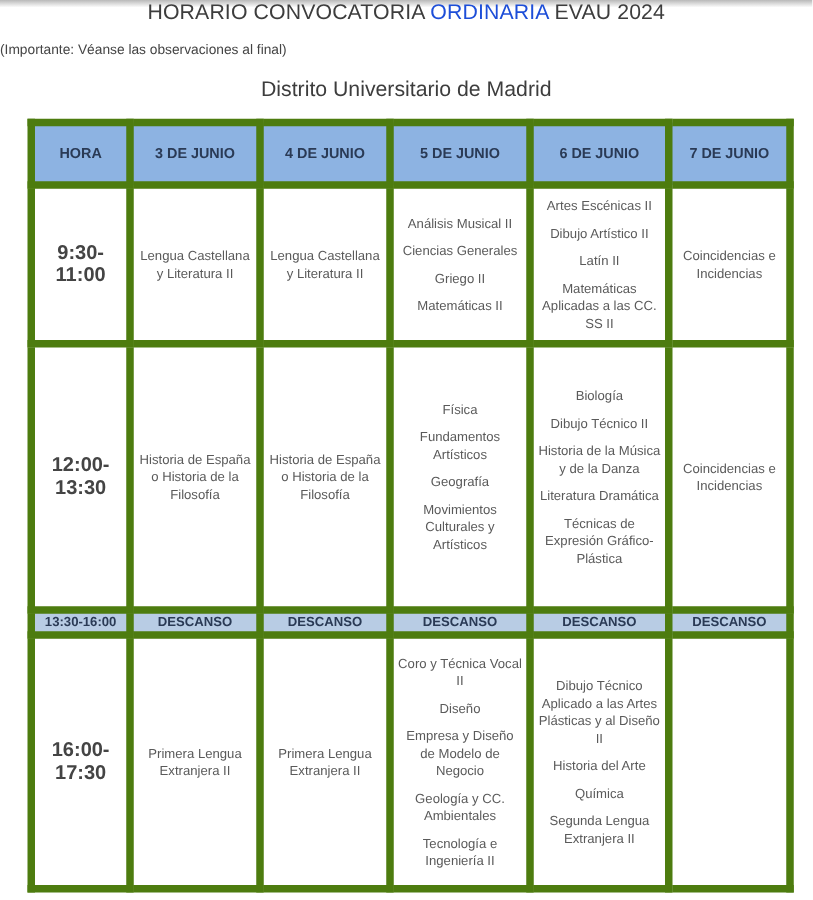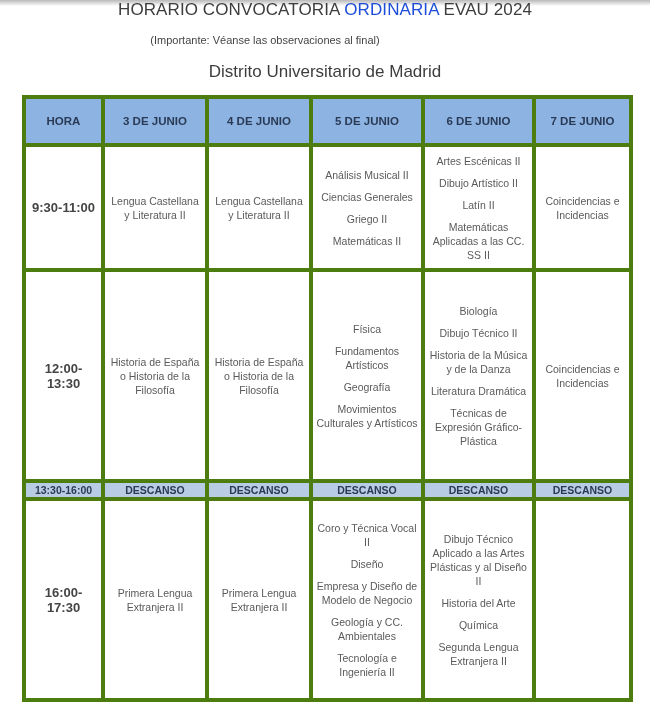--- a/index.html
+++ b/index.html
@@ -10,38 +10,38 @@
   .topshade {
     position: absolute; left: 0; top: 0; width: 650px; height: 6px;
     background: linear-gradient(#b9b9b9, #ffffff);
   }
   .title {
     position: absolute; top: 0; left: 0; width: 650px; text-align: center;
     font-size: 17px; color: #3d3d3d; letter-spacing: 0.1px;
   }
   .title .accent { color: #1d4ed8; }
   .subtitle {
-    position: absolute; top: 34px; left: 0; width: 530px; text-align: center;
+    position: absolute; top: 34px; left: 0; width: 530px; 
     font-size: 11px; color: #444;
   }
   .district {
     position: absolute; top: 62px; left: 0; width: 650px; text-align: center;
     font-size: 17px; color: #3d3d3d;
   }
   table.sched {
     position: absolute; left: 22px; top: 95px; width: 607px;
     border-collapse: collapse; table-layout: fixed;
   }
   table.sched td, table.sched th {
-    border: 4px solid #4d7c0f; text-align: center; vertical-align: middle; padding: 0 3px;
+    border: 6px solid #4d7c0f; text-align: center; vertical-align: middle; padding: 0 3px;
   }
   th.hdr {
     background: #8db3e2; height: 44px; font-size: 11.5px; font-weight: bold; color: #2a3a55;
   }
-  td.time { font-size: 13px; font-weight: bold; color: #444; }
+  td.time { font-size: 16px; font-weight: bold; color: #444; }
   tr.brk td {
     background: #b8cce4; height: 14px; font-size: 10.5px; font-weight: bold; color: #2a3a55;
     padding: 0;
   }
   tr.brk td.time { color: #2a3a55; }
   td.cell { font-size: 10.5px; color: #5a5a5a; line-height: 14px; margin-top: 44px; }
   .subj { margin: 0 0 8px 0; }
   .subj:last-child { margin-bottom: 0; }
   tr.r1 td { height: 121px; }
   tr.r2 td { height: 207px; }

